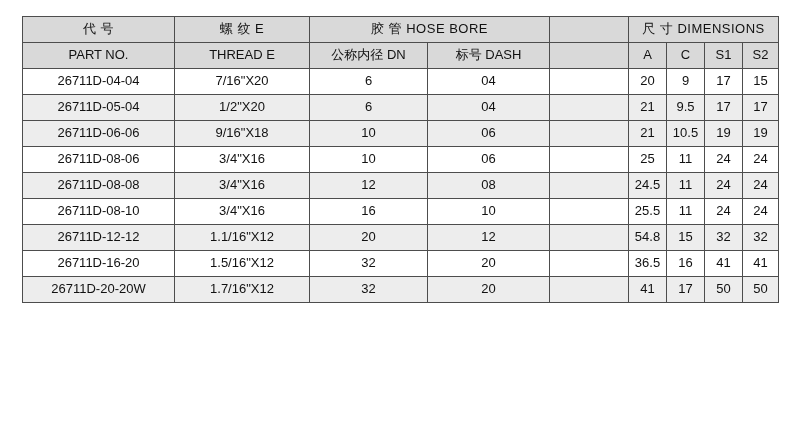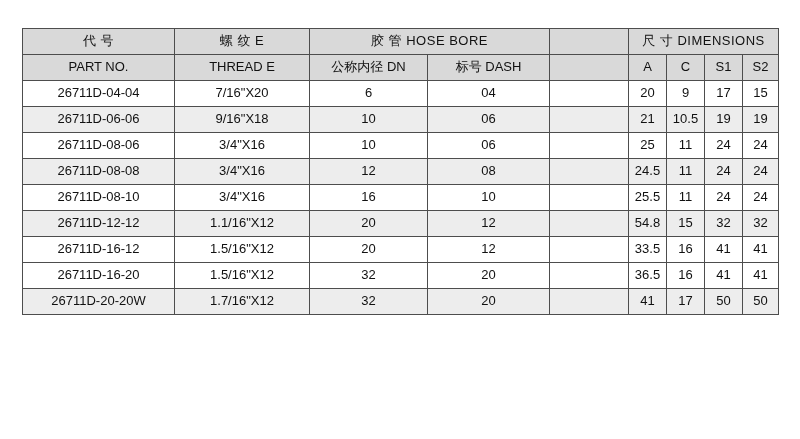--- a/index.html
+++ b/index.html
@@ -11,21 +11,21 @@
     height: 439px;
     background: #ffffff;
     font-family: "Liberation Sans", sans-serif;
     -webkit-font-smoothing: antialiased;
   }
   .sheet {
     position: relative;
     width: 800px;
     height: 439px;
     box-sizing: border-box;
-    padding: 28px 22px 10px 22px;
+    padding: 16px 22px 10px 22px;
   }
   table.spec {
     border-collapse: collapse;
     width: 756px;
     table-layout: fixed;
     background: #ffffff;
   }
   table.spec td, table.spec th {
     border: 1px solid #4d4d4d;
     padding: 0;
@@ -115,20 +115,31 @@
           <td>7/16"X20</td>
           <td>6</td>
           <td>04</td>
           <td></td>
           <td>20</td>
           <td>9</td>
           <td>17</td>
           <td>15</td>
         </tr>
         <tr class="row-alt">
+          <td class="partno">26711D-05-04</td>
+          <td>1/2"X20</td>
+          <td>6</td>
+          <td>04</td>
+          <td></td>
+          <td>21</td>
+          <td>9.5</td>
+          <td>17</td>
+          <td>17</td>
+        </tr>
+        <tr class="row-alt">
           <td class="partno">26711D-06-06</td>
           <td>9/16"X18</td>
           <td>10</td>
           <td>06</td>
           <td></td>
           <td>21</td>
           <td>10.5</td>
           <td>19</td>
           <td>19</td>
         </tr>
@@ -170,31 +181,20 @@
           <td>1.1/16"X12</td>
           <td>20</td>
           <td>12</td>
           <td></td>
           <td>54.8</td>
           <td>15</td>
           <td>32</td>
           <td>32</td>
         </tr>
         <tr class="row-white">
-          <td class="partno">26711D-16-12</td>
-          <td>1.5/16"X12</td>
-          <td>20</td>
-          <td>12</td>
-          <td></td>
-          <td>33.5</td>
-          <td>16</td>
-          <td>41</td>
-          <td>41</td>
-        </tr>
-        <tr class="row-white">
           <td class="partno">26711D-16-20</td>
           <td>1.5/16"X12</td>
           <td>32</td>
           <td>20</td>
           <td></td>
           <td>36.5</td>
           <td>16</td>
           <td>41</td>
           <td>41</td>
         </tr>

